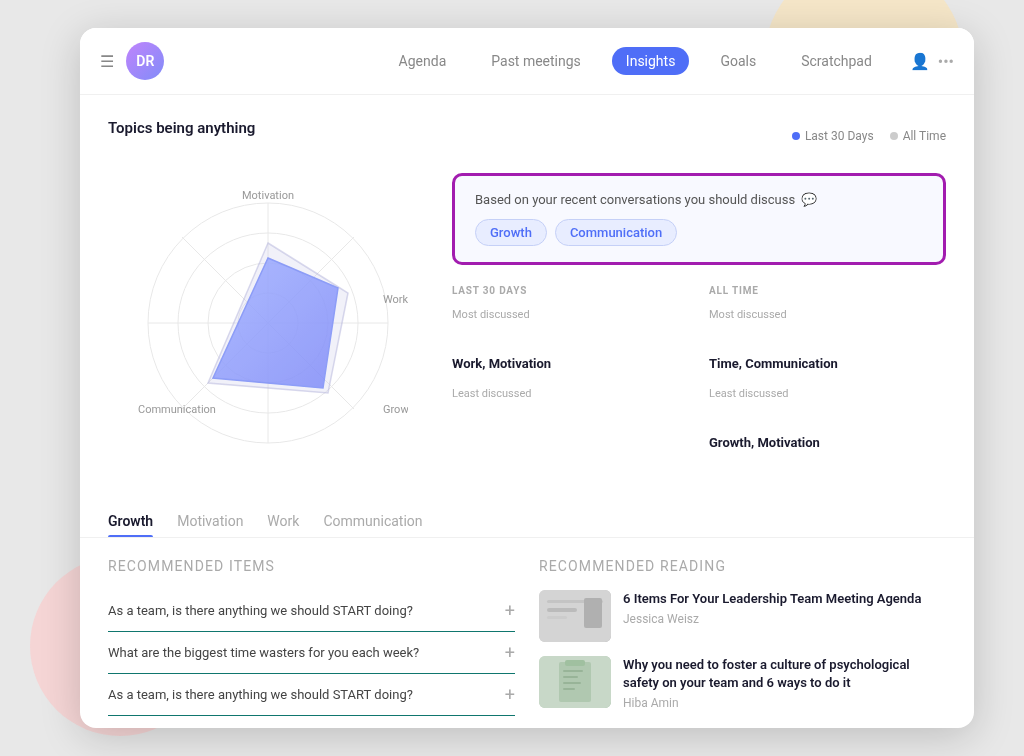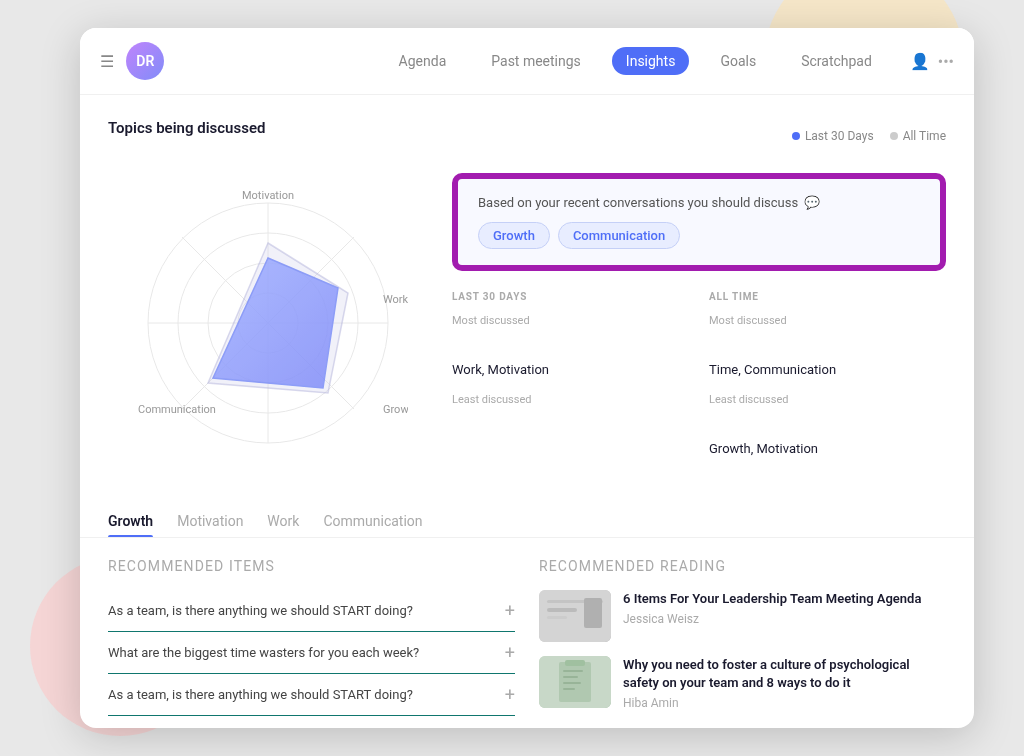--- a/index.html
+++ b/index.html
@@ -195,21 +195,21 @@
       flex-shrink: 0;
     }
 
     
     .insights-card {
       flex: 1;
     }
 
     .recommendation-box {
       background: #f8f9ff;
-      border: 6px solid #a21caf;
+      border: 3px solid #a21caf;
       border-radius: 10px;
       padding: 16px 20px;
       margin-bottom: 20px;
     }
 
     .recommendation-title {
       font-size: 13px;
       color: #555;
       margin-bottom: 12px;
       display: flex;
@@ -263,21 +263,21 @@
     }
 
     .stat-label {
       font-size: 11px;
       color: #aaa;
       margin-bottom: 3px;
     }
 
     .stat-value {
       font-size: 13px;
-      font-weight: 400;
+      font-weight: 700;
       color: #1a1a2e;
       margin-top: 35px;
     }
 
     
     .bottom-tabs {
       display: flex;
       gap: 24px;
       border-bottom: 1px solid #f0f0f0;
       padding: 0 28px;
@@ -410,21 +410,21 @@
       </nav>
       <div class="header-actions">
         <span class="header-icon">👤</span>
         <span class="header-icon">•••</span>
       </div>
     </div>
 
     <div class="main-content">
 
       <div class="section-header">
-        <span class="section-title">Topics being discussed</span>
+        <span class="section-title">Topics being anything</span>
         <div class="legend">
           <div class="legend-item">
             <div class="legend-dot" style="background:#4f6ef7;"></div>
             <span>Last 30 Days</span>
           </div>
           <div class="legend-item">
             <div class="legend-dot" style="background:#ccc;"></div>
             <span>All Time</span>
           </div>
         </div>
@@ -552,21 +552,21 @@
                 <rect width="72" height="52" fill="#c8d8c8"></rect>
                 <rect x="20" y="6" width="32" height="40" rx="2" fill="#b0c8b0"></rect>
                 <rect x="24" y="14" width="20" height="2" rx="1" fill="#98b498"></rect>
                 <rect x="24" y="20" width="15" height="2" rx="1" fill="#98b498"></rect>
                 <rect x="24" y="26" width="18" height="2" rx="1" fill="#98b498"></rect>
                 <rect x="24" y="32" width="12" height="2" rx="1" fill="#98b498"></rect>
                 <rect x="26" y="4" width="20" height="6" rx="2" fill="#a0c0a0"></rect>
               </svg>
             </div>
             <div class="reading-info">
-              <div class="reading-title">Why you need to foster a culture of psychological safety on your team and 8 ways to do it</div>
+              <div class="reading-title">Why you need to foster a culture of psychological safety on your team and 6 ways to do it</div>
               <div class="reading-author">Hiba Amin</div>
             </div>
           </div>
         </div>
       </div>
 
     </div>
   </div>
 </div>
 

